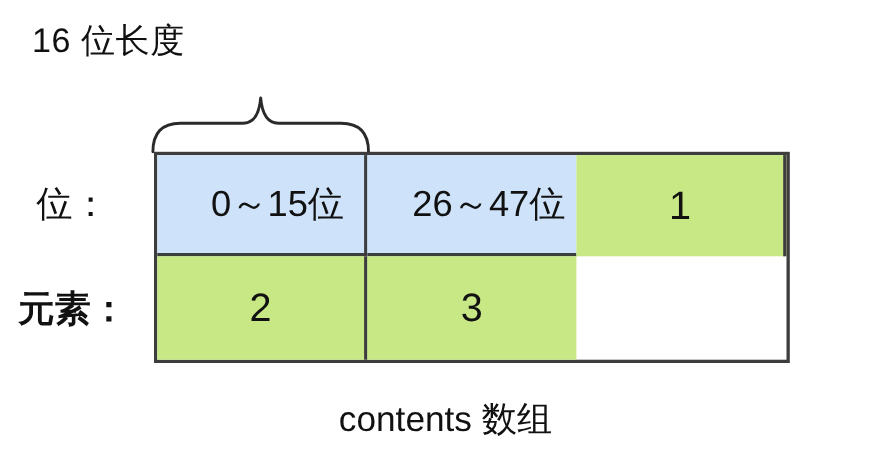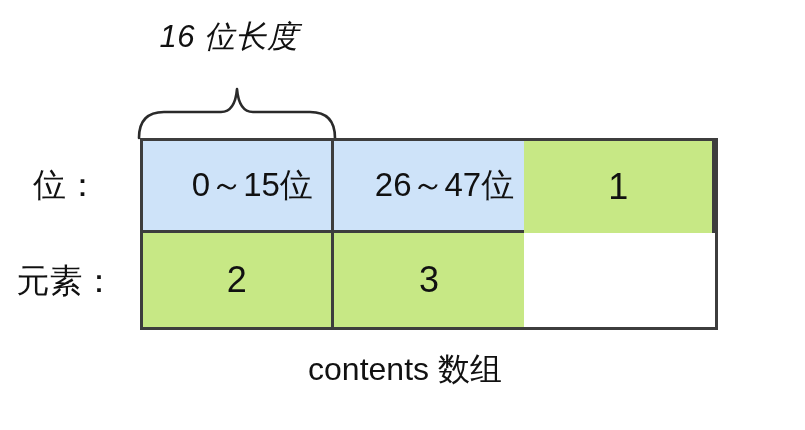--- a/index.html
+++ b/index.html
@@ -14,26 +14,25 @@
     background: #ffffff;
     overflow: hidden;
     font-family: "Liberation Sans", "DejaVu Sans", sans-serif;
     color: var(--text, #111111);
   }
   .title {
     position: absolute;
     left: 29px;
     top: 16px;
     width: 400px;
-    text-align: center;
+    text-align: left;
     font-size: 31px;
     font-weight: 500;
     letter-spacing: 0.5px;
     white-space: nowrap;
-    font-style: italic;
   }
   .brace {
     position: absolute;
     left: 136px;
     top: 83px;
     width: 202px;
     height: 58px;
   }
   .brace path {
     fill: none;
@@ -79,25 +78,25 @@
     left: 0;
     width: 132px;
     display: flex;
     align-items: center;
     justify-content: center;
     font-size: 33px;
     font-weight: 500;
     white-space: nowrap;
   }
   .row-label.bits-label   { top: 138px; height: 95px; }
-  .row-label.elements-label { top: 233px; height: 97px; }
+  .row-label.elements-label { top: 233px; height: 97px; font-weight: bold; }
   .caption {
     position: absolute;
     left: 105px;
-    top: 348px;
+    top: 360px;
     width: 600px;
     text-align: center;
     font-size: 32px;
     font-weight: 500;
     white-space: nowrap;
   }
 </style>
 </head>
 <body>
 

